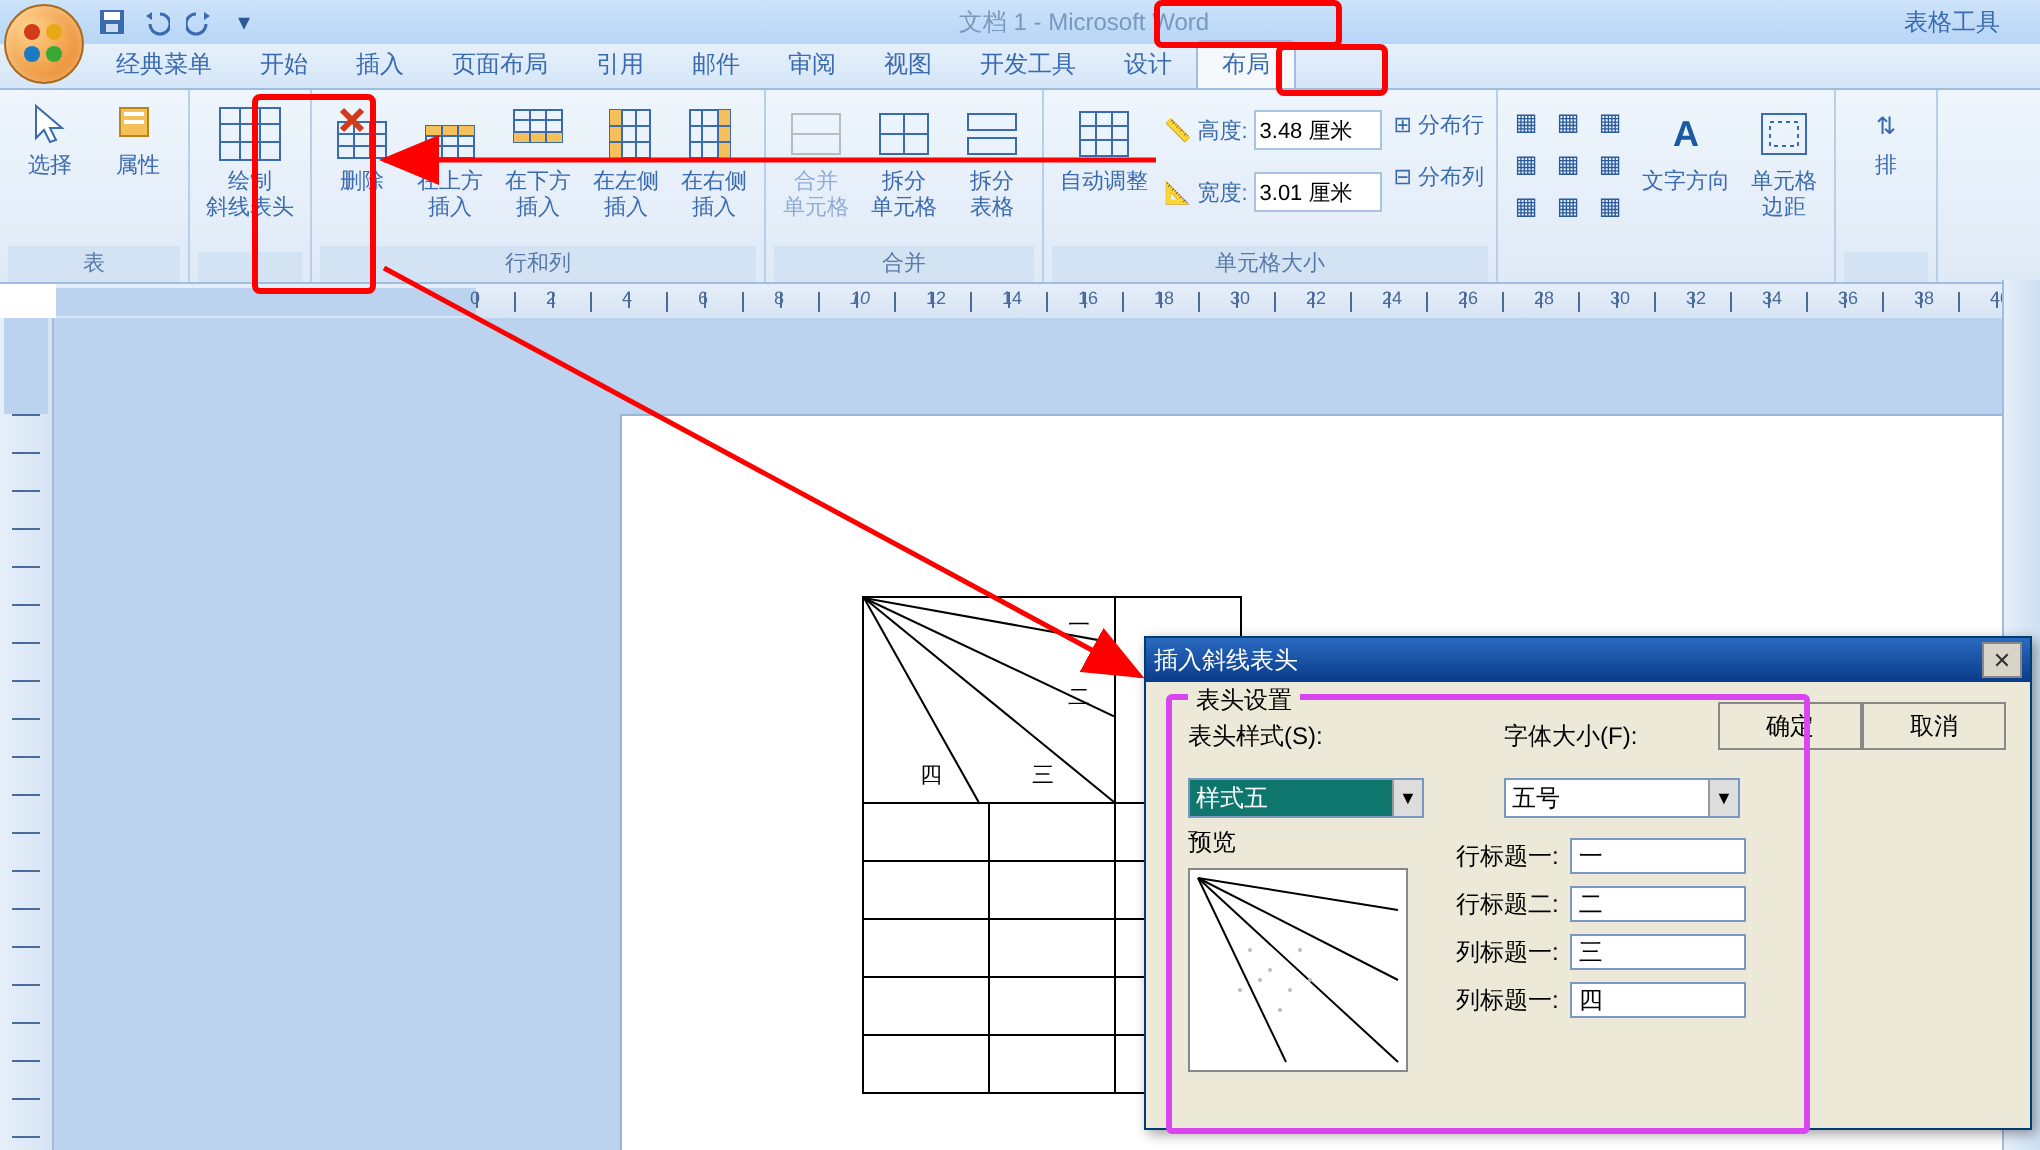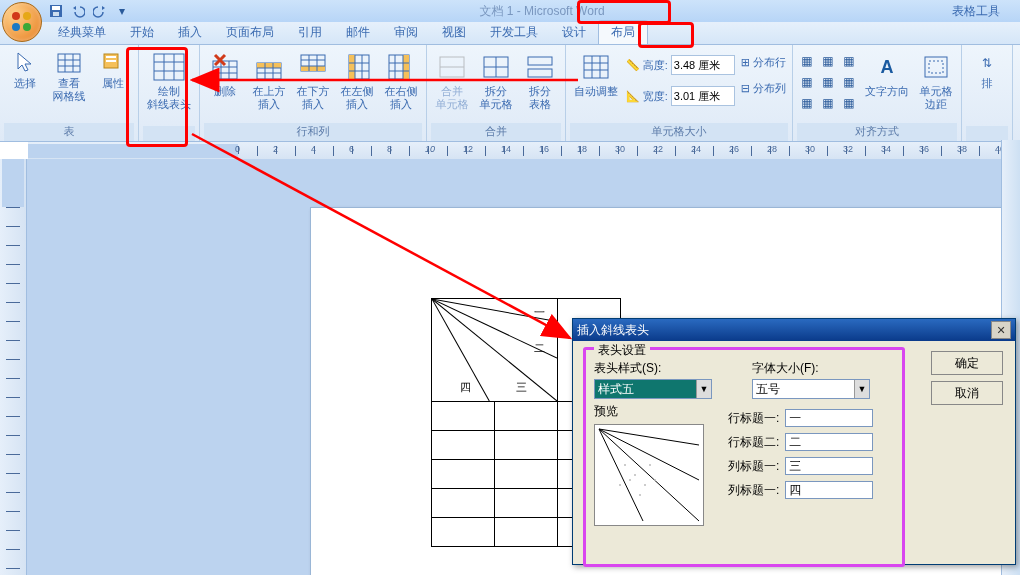--- a/index.html
+++ b/index.html
@@ -39,26 +39,26 @@
 .diag{position:absolute;left:0;top:0;width:100%;height:100%}
 .hl-box{position:absolute;border:3px solid #ff0000;border-radius:4px;pointer-events:none}
 .arrow-svg{position:absolute;left:0;top:0;pointer-events:none}
 .dialog{position:absolute;left:572px;top:318px;width:442px;height:245px;background:#ece9d8;border:1px solid #003c74;box-shadow:2px 2px 6px #00000060;font-family:"SimSun",sans-serif}
 .dlg-title{height:22px;background:linear-gradient(#2a6ac0,#0a3a8a);color:#fff;font-weight:normal;display:flex;align-items:center;padding:0 4px;font-size:12px}
 .dlg-title .x{margin-left:auto;width:18px;height:16px;background:#d8d4c8;border:1px solid #888;color:#333;display:flex;align-items:center;justify-content:center;font-family:Arial;font-size:11px}
 .dlg-body{padding:6px 10px;position:relative;height:calc(100% - 22px);box-sizing:border-box}
 .fieldset{border:3px solid #d946ef;border-radius:3px;padding:6px 8px 8px;position:relative}
 .fieldset .legend{position:absolute;top:-8px;left:8px;background:#ece9d8;padding:0 4px;font-size:12px}
 .dlg-row{display:flex;gap:40px;margin-top:4px}
-.dlg-col label{font-size:12px;display:block;margin-bottom:2px}
+.dlg-col label{font-size:12px;display:block;margin-bottom:12px}
 .dlg-sel{background:#fff;color:#fff;border:1px solid #7a97bf;width:110px;height:18px;font-size:12px;padding:0 3px;display:flex;align-items:center;justify-content:space-between}
 .dlg-sel.sel1{background:#0f766e}
 .dlg-sel .arr{color:#000;background:#ddd;border-left:1px solid #999;width:14px;text-align:center;font-size:9px;margin-right:-3px;height:100%;display:flex;align-items:center;justify-content:center}
 .dlg-btn{width:70px;height:22px;border:1px solid #888;background:#ece9d8;font-size:12px;margin-bottom:6px;display:flex;align-items:center;justify-content:center}
-.dlg-right{position:absolute;right:12px;top:10px;display:flex;flex-direction:column}
+.dlg-right{position:absolute;right:12px;top:10px;display:flex;flex-direction:row}
 .preview-box{border:1px solid #888;width:108px;height:100px;background:#fff;position:relative;margin-top:4px}
 .field-pair{display:flex;align-items:center;gap:6px;margin:6px 0}
 .field-pair input{width:80px;height:16px;border:1px solid #7a97bf;font-size:12px;padding:0 3px}
 .lower{display:flex;gap:24px;margin-top:4px}
 .scroll-right{position:absolute;right:0;top:140px;width:18px;bottom:0;background:linear-gradient(90deg,#e6effa,#cde0f3);border-left:1px solid #a0bde0}
 </style>
 </head>
 <body>
 
 <div class="titlebar">
@@ -116,33 +116,20 @@
       <div class="rbtn">
           <span class="ic">
             <svg width="20" height="24" viewBox="0 0 20 24">
               <path d="M3 2l0 16 4-4 3 6 3-1-3-6 6 0z" fill="#fff" stroke="#3a6ab0"></path>
             </svg>
           </span>
           <span class="lbl">选择</span>
         </div>
       <div class="rbtn">
           <span class="ic">
-            <svg width="24" height="20" viewBox="0 0 24 20">
-              <rect x="1" y="1" width="22" height="18" fill="none" stroke="#3a6ab0"></rect>
-              <line x1="1" y1="7" x2="23" y2="7" stroke="#3a6ab0"></line>
-              <line x1="1" y1="13" x2="23" y2="13" stroke="#3a6ab0"></line>
-              <line x1="8" y1="1" x2="8" y2="19" stroke="#3a6ab0"></line>
-              <line x1="16" y1="1" x2="16" y2="19" stroke="#3a6ab0"></line>
-            </svg>
-          </span>
-          <span class="lbl">查看
-网格线</span>
-        </div>
-      <div class="rbtn">
-          <span class="ic">
             <svg width="22" height="22" viewBox="0 0 22 22">
               <rect x="2" y="2" width="14" height="14" fill="#f5c05a" stroke="#b8861b"></rect>
               <rect x="4" y="4" width="10" height="2" fill="#fff"></rect>
               <rect x="4" y="8" width="10" height="2" fill="#fff"></rect>
             </svg>
           </span>
           <span class="lbl">属性</span>
         </div>
     </div>
     <div class="group-label">表</div>
@@ -346,21 +333,20 @@
           <span class="ic">
             <svg width="26" height="24" viewBox="0 0 26 24">
               <rect x="2" y="2" width="22" height="20" fill="none" stroke="#3a6ab0"></rect>
               <rect x="6" y="6" width="14" height="12" fill="none" stroke="#3a6ab0" stroke-dasharray="2"></rect>
             </svg>
           </span>
           <span class="lbl">单元格
 边距</span>
         </div>
     </div>
-    <div class="group-label">对齐方式</div>
   </div>
 
   <div class="group">
     <div class="group-body">
         <div class="rbtn">
           <span class="ic">⇅</span>
           <span class="lbl">排</span>
         </div>
       </div>
     <div class="group-label">&nbsp;</div>

